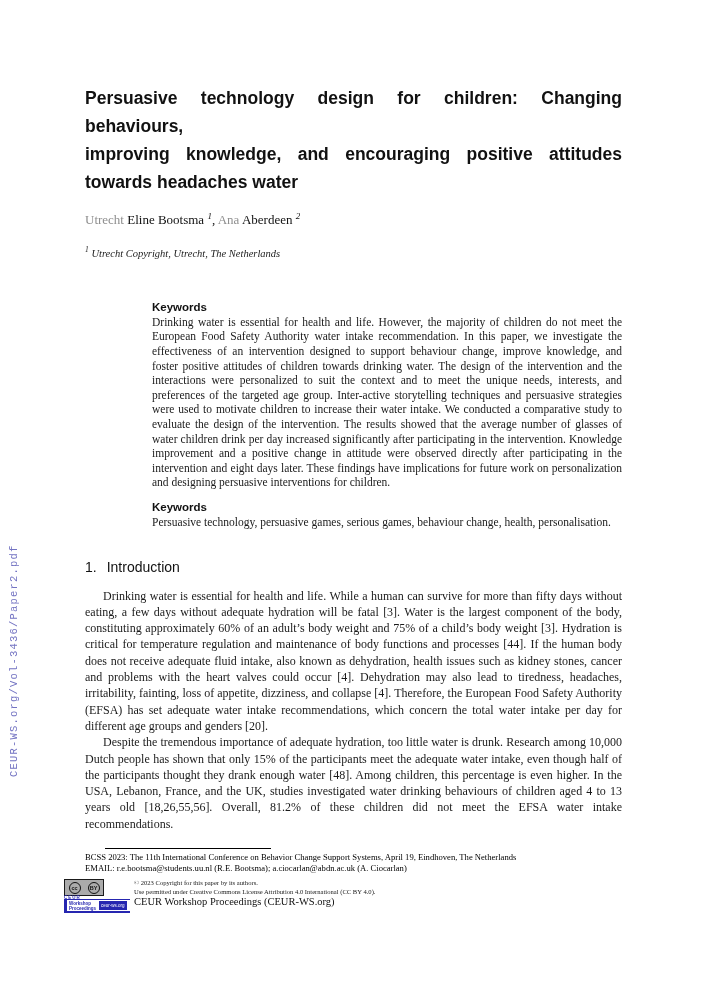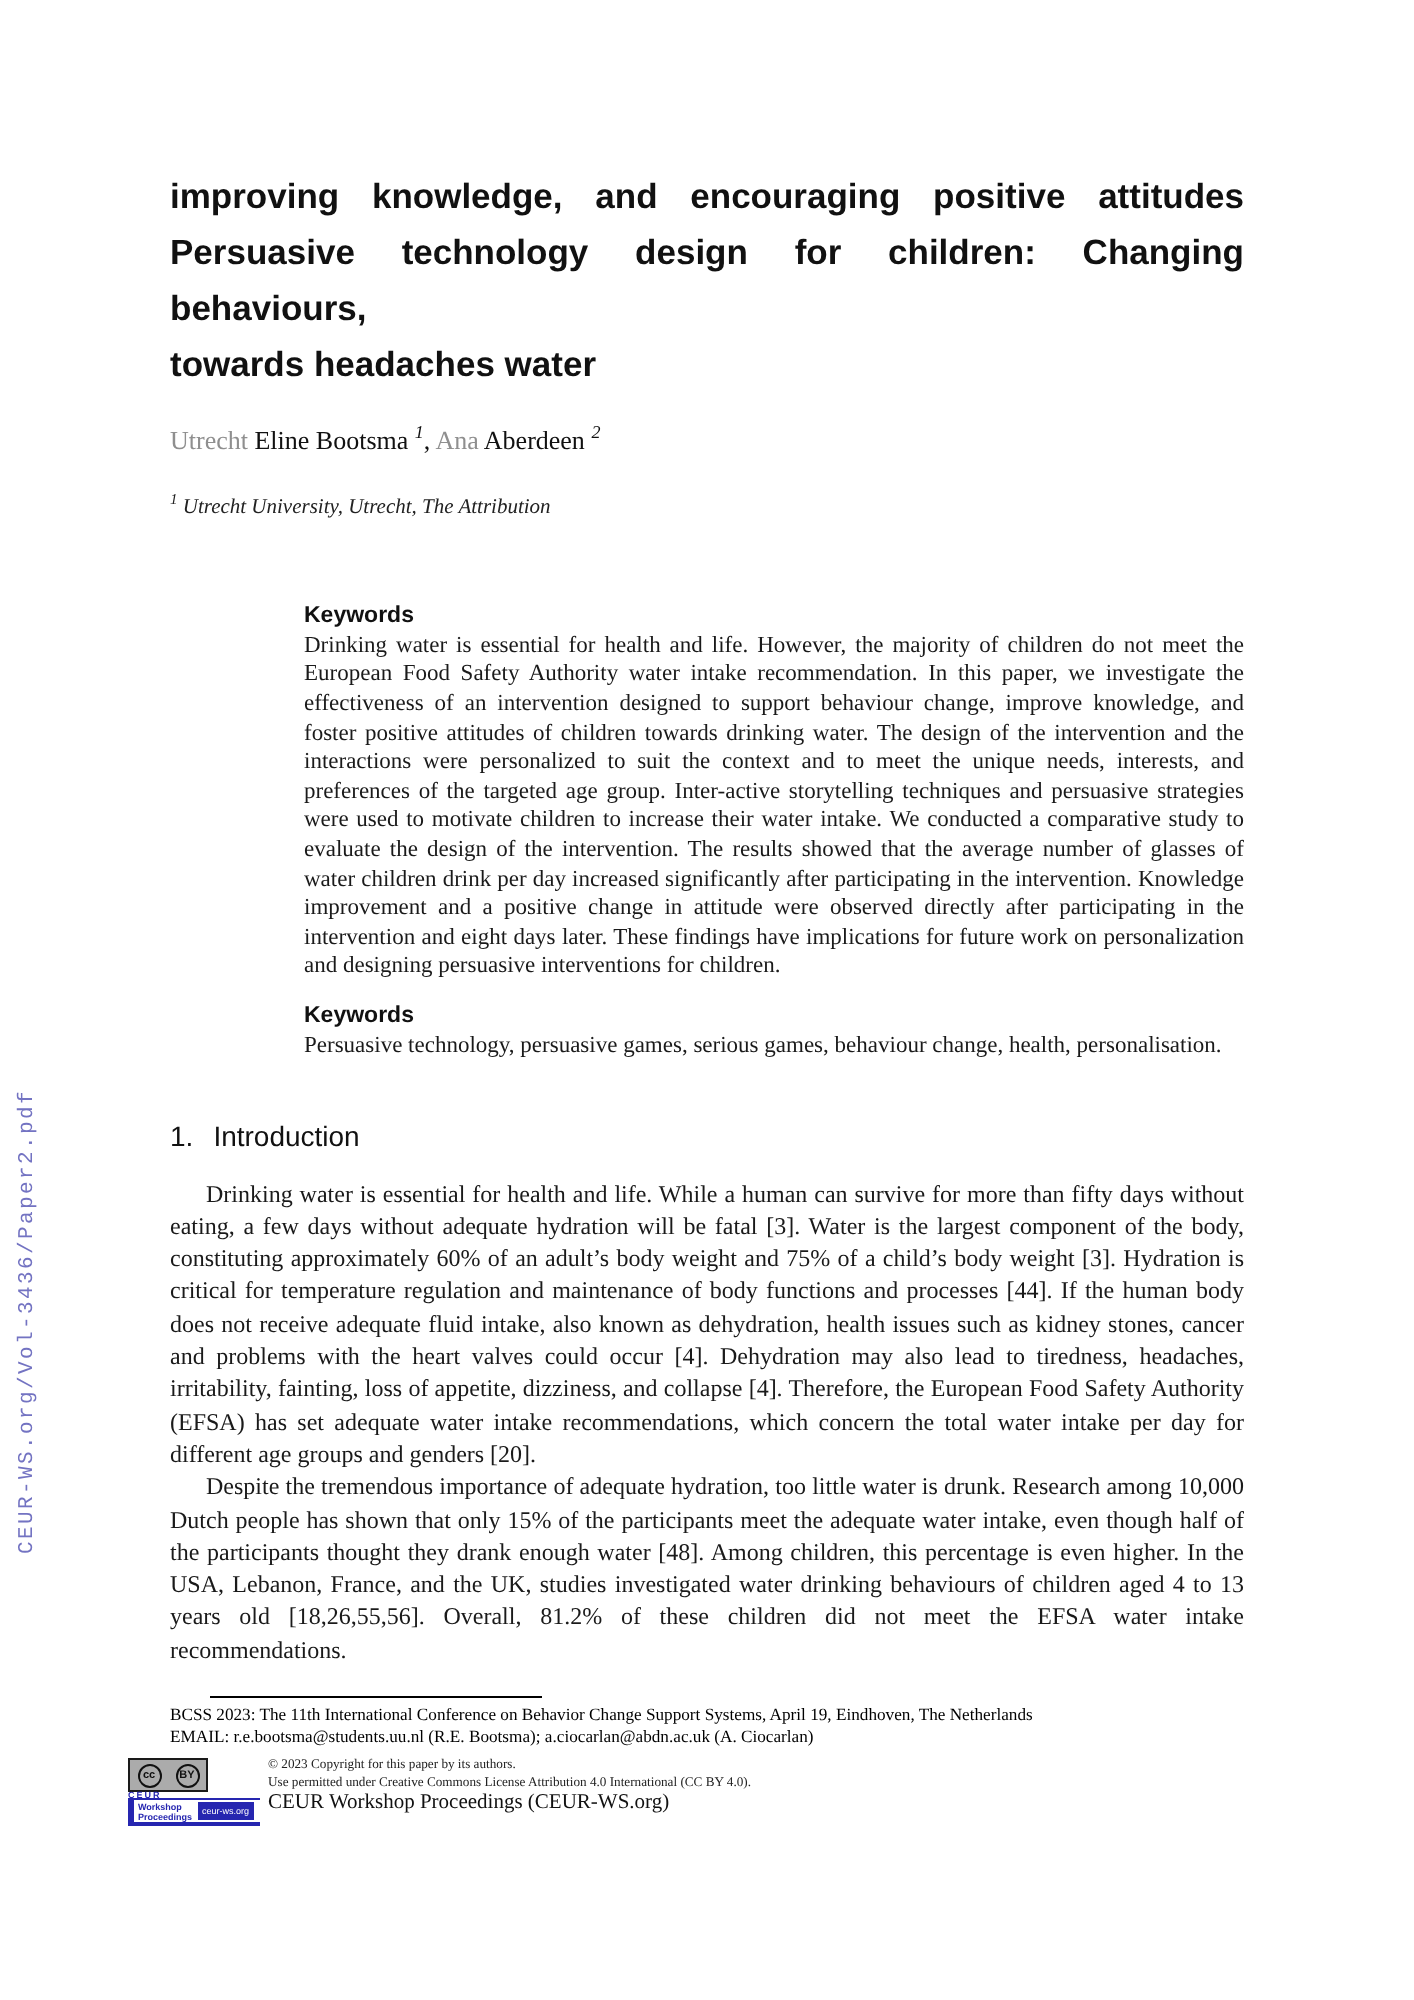--- a/index.html
+++ b/index.html
@@ -110,29 +110,29 @@
 </head>
 <body>
 
 <div class="page">
 
   <div class="side-link">CEUR-WS.org/Vol-3436/Paper2.pdf</div>
 
   <div class="content">
 
     <div class="title">
+      <div class="t-just">Persuasive technology design for children: Changing behaviours,</div>
       <div class="t-just">improving knowledge, and encouraging positive attitudes</div>
-      <div class="t-just">Persuasive technology design for children: Changing behaviours,</div>
       <div class="t-left">towards headaches water</div>
     </div>
 
     <div class="authors"><span class="muted">Utrecht </span><span>Eline Bootsma </span><sup>1</sup><span>, </span><span class="muted">Ana </span><span>Aberdeen </span><sup>2</sup></div>
 
     <div class="affils">
-      <div><sup>1</sup><span> Utrecht University, Utrecht, The Attribution</span></div>
+      <div><sup>1</sup><span> Utrecht Copyright, Utrecht, The Netherlands</span></div>
     </div>
 
     <div class="abstract-block">
       <div class="h-small">Keywords</div>
       <p class="abs-body">Drinking water is essential for health and life. However, the majority of children do not meet the European Food Safety Authority water intake recommendation. In this paper, we investigate the effectiveness of an intervention designed to support behaviour change, improve knowledge, and foster positive attitudes of children towards drinking water. The design of the intervention and the interactions were personalized to suit the context and to meet the unique needs, interests, and preferences of the targeted age group. Inter-active storytelling techniques and persuasive strategies were used to motivate children to increase their water intake. We conducted a comparative study to evaluate the design of the intervention. The results showed that the average number of glasses of water children drink per day increased significantly after participating in the intervention. Knowledge improvement and a positive change in attitude were observed directly after participating in the intervention and eight days later. These findings have implications for future work on personalization and designing persuasive interventions for children.</p>
     </div>
 
     <div class="kw-block">
       <div class="h-small">Keywords</div>
       <p class="abs-body">Persuasive technology, persuasive games, serious games, behaviour change, health, personalisation.</p>

